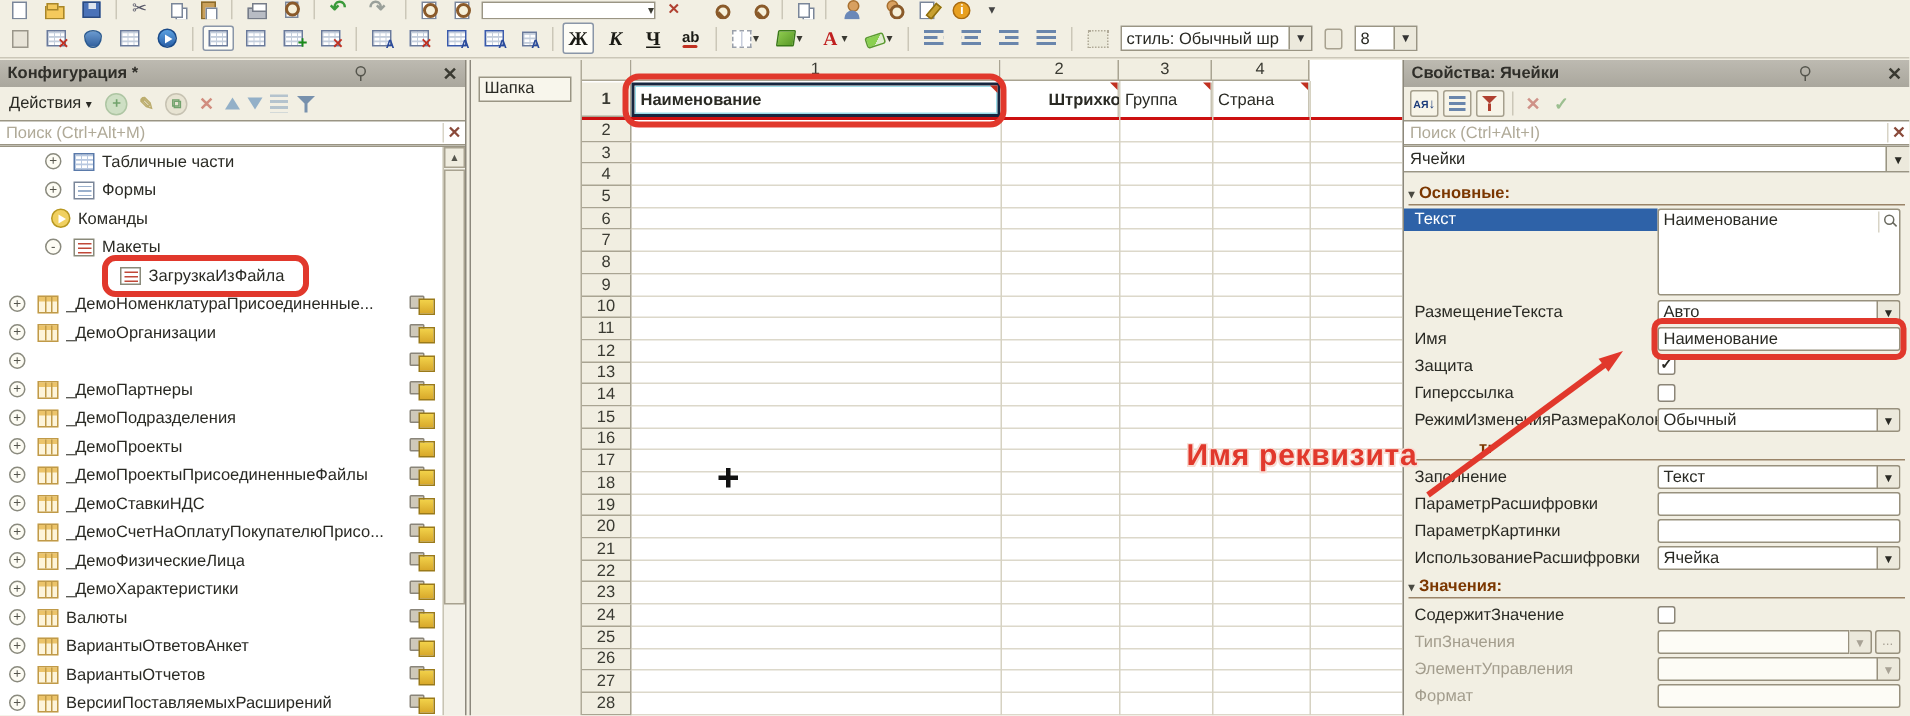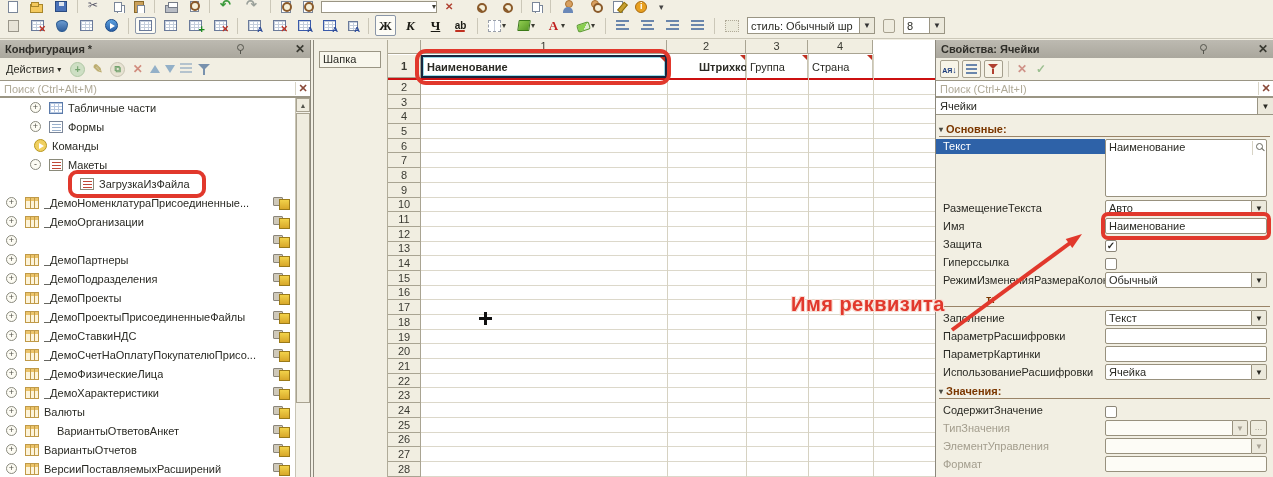--- a/index.html
+++ b/index.html
@@ -163,21 +163,21 @@
   .pcombo{height:18px;margin:0;background:#fff;border-top:1px solid #9a9584;border-bottom:1px solid #9a9584;display:flex;align-items:center;flex:none;}
   .pcombo .cv{flex:1;padding-left:4px;}
   .pcombo .cbtn{width:16px;height:100%;background:#ece9dc;border-left:1px solid #9a9584;display:flex;align-items:center;justify-content:center;font-size:8px;}
   #prows{flex:1;overflow:hidden;padding-top:4px;}
   .psec{height:15px;margin:3px 3px 2px 3px;border-bottom:1px solid #9a8468;color:var(--brown);font-weight:bold;display:flex;align-items:center;gap:3px;}
   .psec::before{content:"▾";font-size:8px;color:#4a4a42;}
   .psec.frag{padding-left:44px;}
   .psec.frag::before{content:"";}
   .prow{display:flex;align-items:center;height:18px;padding:0 6px 0 7px;}
   .plabel{width:162px;flex:none;overflow:hidden;white-space:nowrap;}
-  .pval{flex:1;display:flex;align-items:flex-end;height:16px;position:relative;}
+  .pval{flex:1;display:flex;align-items:center;height:16px;position:relative;}
   .pbox{flex:1;height:16px;background:#fff;border:1px solid #98917e;border-radius:2px;padding:0 3px;line-height:14px;overflow:hidden;white-space:nowrap;display:flex;align-items:center;}
   .pdd{width:15px;height:16px;background:#ece9dc;border:1px solid #98917e;border-left:none;display:flex;align-items:center;justify-content:center;font-size:8px;flex:none;border-radius:0 2px 2px 0;}
   .pdots{width:17px;height:16px;margin-left:2px;border:1px solid #98917e;background:#efecdf;text-align:center;line-height:13px;border-radius:2px;font-size:9px;flex:none;}
   .pcheck{width:12px;height:12px;background:#fff;border:1px solid #8c8678;border-radius:2px;font-size:10px;line-height:10px;text-align:center;color:#2a2a24;font-weight:bold;}
   .prow.dis .plabel{color:#a39d8d;}
   .prow.dis .pbox{background:#fdfcf6;}
   .prow.dis .pdd,.prow.dis .pdots{color:#a8a295;}
   .prow-text{display:flex;align-items:flex-start;height:60px;padding:0 6px 0 0;}
   .plabel-sel{width:169px;flex:none;height:15px;background:var(--selblue);color:#fff;padding-left:7px;line-height:15px;}
   .pbox-multi{flex:1;height:58px;position:relative;background:#fff;border:1px solid #98917e;border-radius:2px;padding:1px 17px 0 3px;}
@@ -522,21 +522,21 @@
         <div class="titem" style="padding-left: 6px;">
           <span class="toggle">+</span>
           <span style="display: flex; align-items: center; gap: 5px; position: relative; padding: 1px 4px;">
             <span class="tic tic-catalog"></span>
             <span class="tlabel">Валюты</span>
           </span>
           <span class="lockpair"></span>
         </div>
         <div class="titem" style="padding-left: 6px;">
           <span class="toggle">+</span>
-          <span style="display: flex; align-items: center; gap: 18px; position: relative; padding: 1px 4px;">
+          <span style="display: flex; align-items: center; gap: 5px; position: relative; padding: 1px 4px;">
             <span class="tic tic-catalog"></span>
             <span class="tlabel">ВариантыОтветовАнкет</span>
           </span>
           <span class="lockpair"></span>
         </div>
         <div class="titem" style="padding-left: 6px;">
           <span class="toggle">+</span>
           <span style="display: flex; align-items: center; gap: 5px; position: relative; padding: 1px 4px;">
             <span class="tic tic-catalog"></span>
             <span class="tlabel">ВариантыОтчетов</span>

